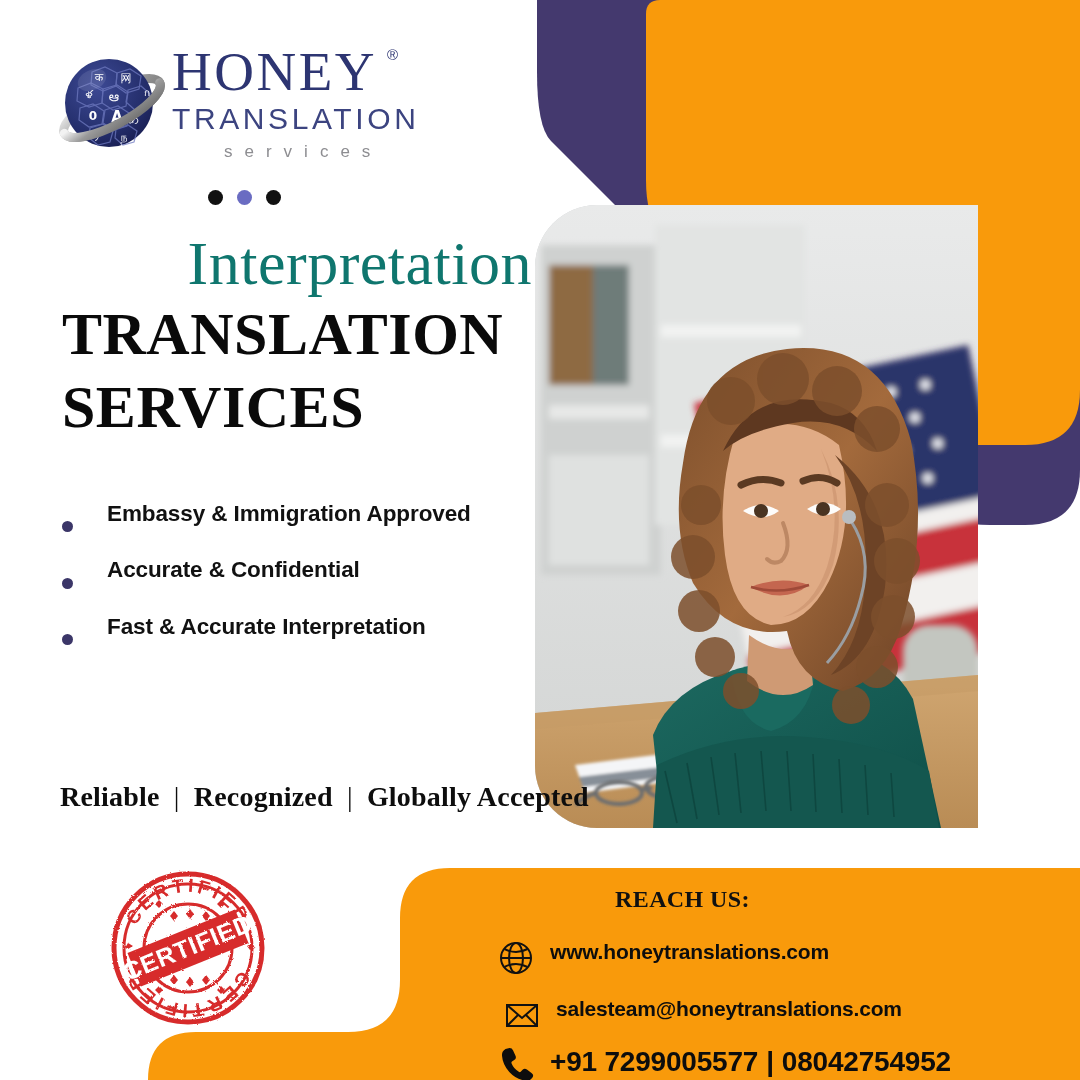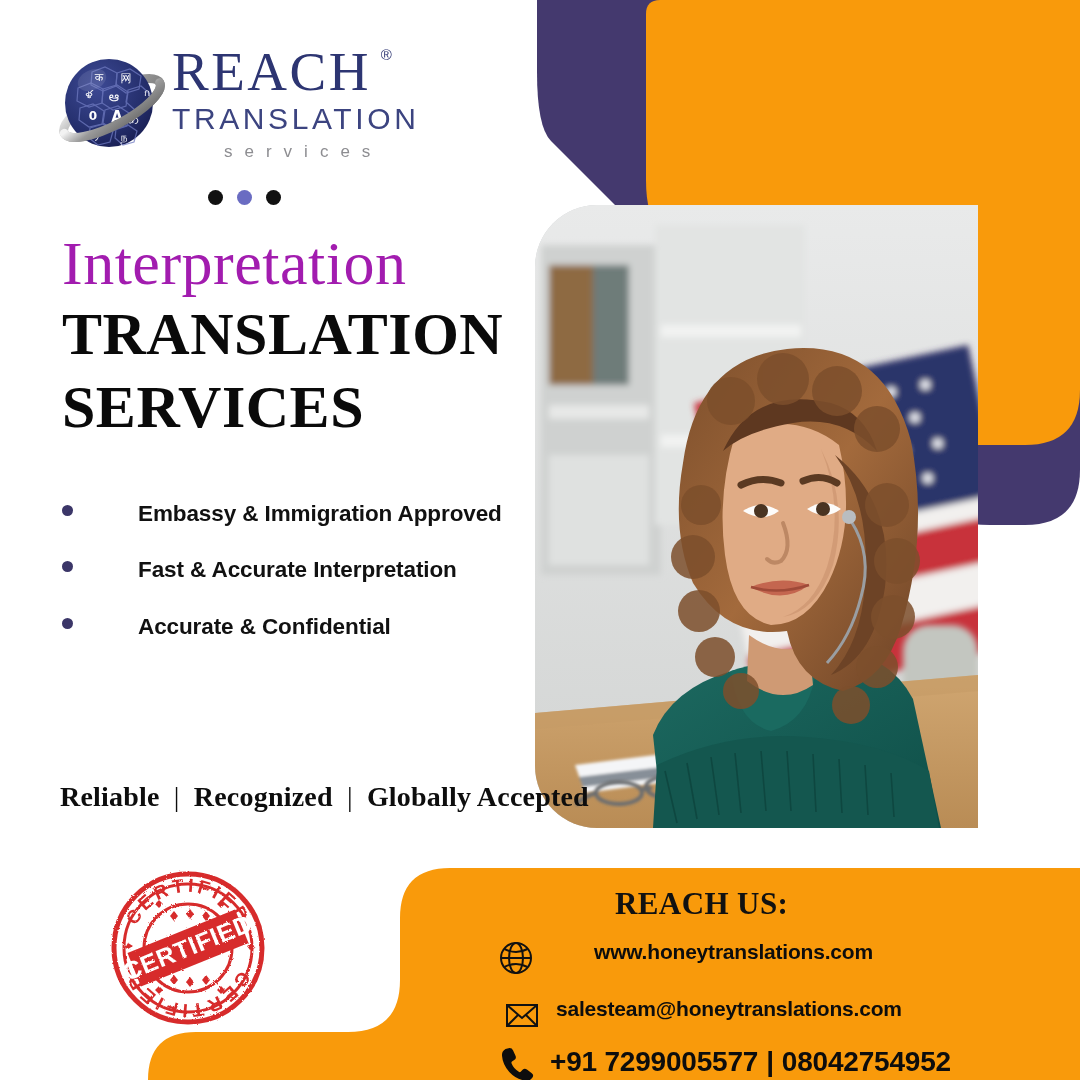--- a/index.html
+++ b/index.html
@@ -52,31 +52,31 @@
   .dots{position:absolute;left:208px;top:190px;display:flex;gap:14px;align-items:center;}
   .dot{width:15px;height:15px;border-radius:50%;}
   .dot.d1{background:#111111;}
   .dot.d2{background:#6a6cc2;}
   .dot.d3{background:#111111;}
 
   
   .headline{position:absolute;left:62px;top:232px;width:470px;}
   .h-script{
     font-family:"Liberation Serif", serif;
-    font-size:62px;font-weight:400;color:#a21caf;line-height:1.02;letter-spacing:0.5px;
+    font-size:62px;font-weight:400;color:#0f766e;line-height:1.02;letter-spacing:0.5px;text-align:right;
   }
   .h-bold{
     font-family:"Liberation Serif", serif;
     font-weight:700;font-size:60px;color:#0a0a0a;line-height:1.12;letter-spacing:0.5px;
     margin-top:6px;
   }
 
   
   .bullets{position:absolute;left:56px;top:496px;width:480px;}
-  .bullet-row{display:flex;align-items:flex-start;margin-bottom:20px;gap:31px;}
+  .bullet-row{display:flex;align-items:flex-end;margin-bottom:20px;}
   .bullet-dot{
     width:11px;height:11px;border-radius:50%;background:#3b3668;
     margin:9px 34px 0 6px;flex:0 0 auto;
   }
   .bullet-text{
     font-family:"Liberation Sans", sans-serif;
     font-weight:700;font-size:22.5px;color:#111;line-height:1.62;letter-spacing:-0.1px;
   }
 
   
@@ -89,30 +89,30 @@
 
   
   .stamp{position:absolute;left:108px;top:868px;width:160px;height:160px;}
   .stamp svg{display:block;}
 
   
   .reach{position:absolute;left:420px;top:868px;width:660px;height:212px;}
   .reach-title{
     position:absolute;left:195px;top:18px;
     font-family:"Liberation Serif", serif;
-    font-weight:700;font-size:31px;color:#111;letter-spacing:0.4px;
+    font-weight:700;font-size:24px;color:#111;letter-spacing:0.4px;
   }
   .contact-row{position:absolute;display:flex;align-items:flex-start;}
   .c-icon{width:40px;height:40px;flex:0 0 auto;margin-right:14px;}
   .c-icon svg{display:block;}
   .c-text{
     font-family:"Liberation Sans", sans-serif;
     font-weight:700;font-size:21px;color:#0d0d0d;line-height:1.3;letter-spacing:-0.2px;
   }
-  .row-web{left:76px;top:70px;gap:44px;}
+  .row-web{left:76px;top:70px;}
   .row-mail{left:82px;top:127px;}
   .row-phone{left:76px;top:176px;}
   .row-phone .c-text{font-size:28px;}
   .row-phone .sep{padding:0 8px;}
 </style>
 </head>
 <body>
 
 <div class="poster">
 
@@ -344,21 +344,21 @@
 
         <g transform="rotate(-28 56 58)">
           <path d="M2,58 a54,17 0 0 0 54,17 a54,17 0 0 0 54,-17" fill="none" stroke="url(#ringg)" stroke-width="9" stroke-linecap="round"></path>
         </g>
 
         <ellipse cx="36" cy="30" rx="15" ry="10" fill="#ffffff" opacity="0.10" transform="rotate(-25 36 30)"></ellipse>
       </svg>
     </div>
     <div class="logo-text">
       <div class="logo-honey">
-        <span>REACH</span>
+        <span>HONEY</span>
         <span class="logo-reg">®</span>
       </div>
       <div class="logo-translation">TRANSLATION</div>
       <div class="logo-services">services</div>
     </div>
   </div>
 
   <div class="dots">
     <span class="dot d1"></span>
     <span class="dot d2"></span>
@@ -371,25 +371,25 @@
     <div class="h-bold">SERVICES</div>
   </div>
 
   <div class="bullets">
     <div class="bullet-row">
       <span class="bullet-dot"></span>
       <span class="bullet-text">Embassy &amp; Immigration Approved</span>
     </div>
     <div class="bullet-row">
       <span class="bullet-dot"></span>
-      <span class="bullet-text">Fast &amp; Accurate Interpretation</span>
+      <span class="bullet-text">Accurate &amp; Confidential</span>
     </div>
     <div class="bullet-row">
       <span class="bullet-dot"></span>
-      <span class="bullet-text">Accurate &amp; Confidential</span>
+      <span class="bullet-text">Fast &amp; Accurate Interpretation</span>
     </div>
   </div>
 
   <div class="tagline">
     <span>Reliable</span>
     <span class="sep">|</span>
     <span>Recognized</span>
     <span class="sep">|</span>
     <span>Globally Accepted</span>
   </div>

